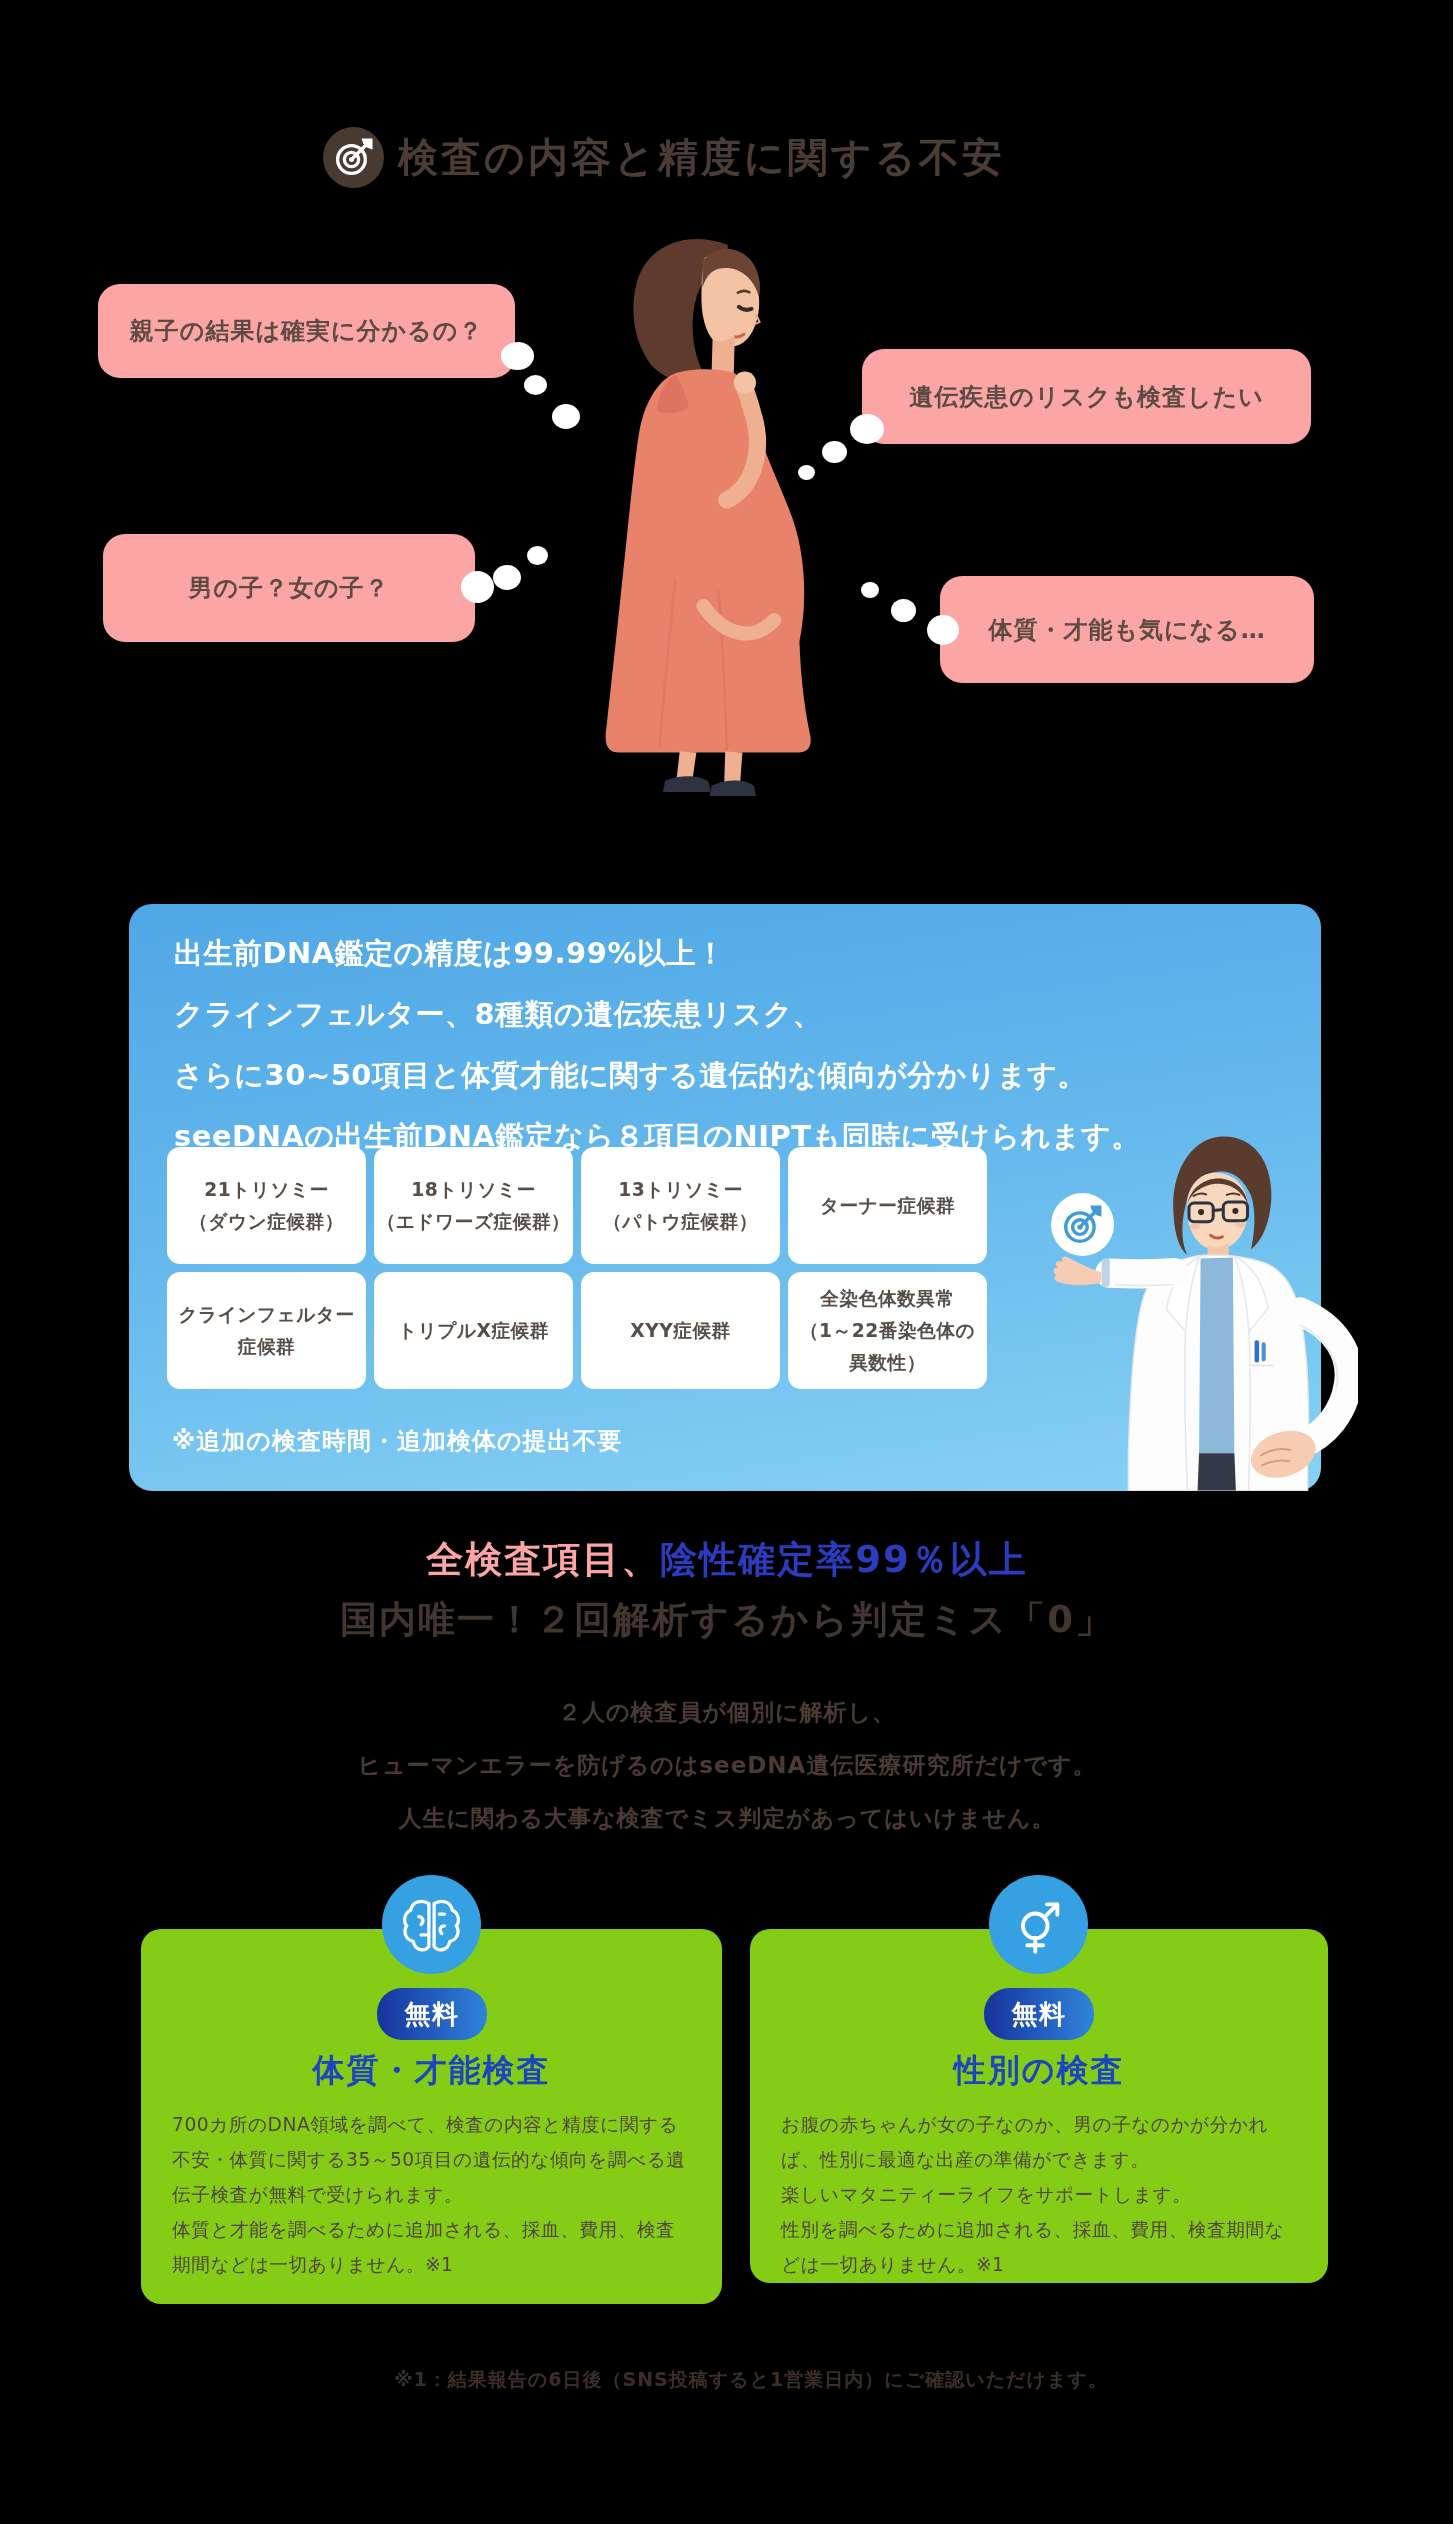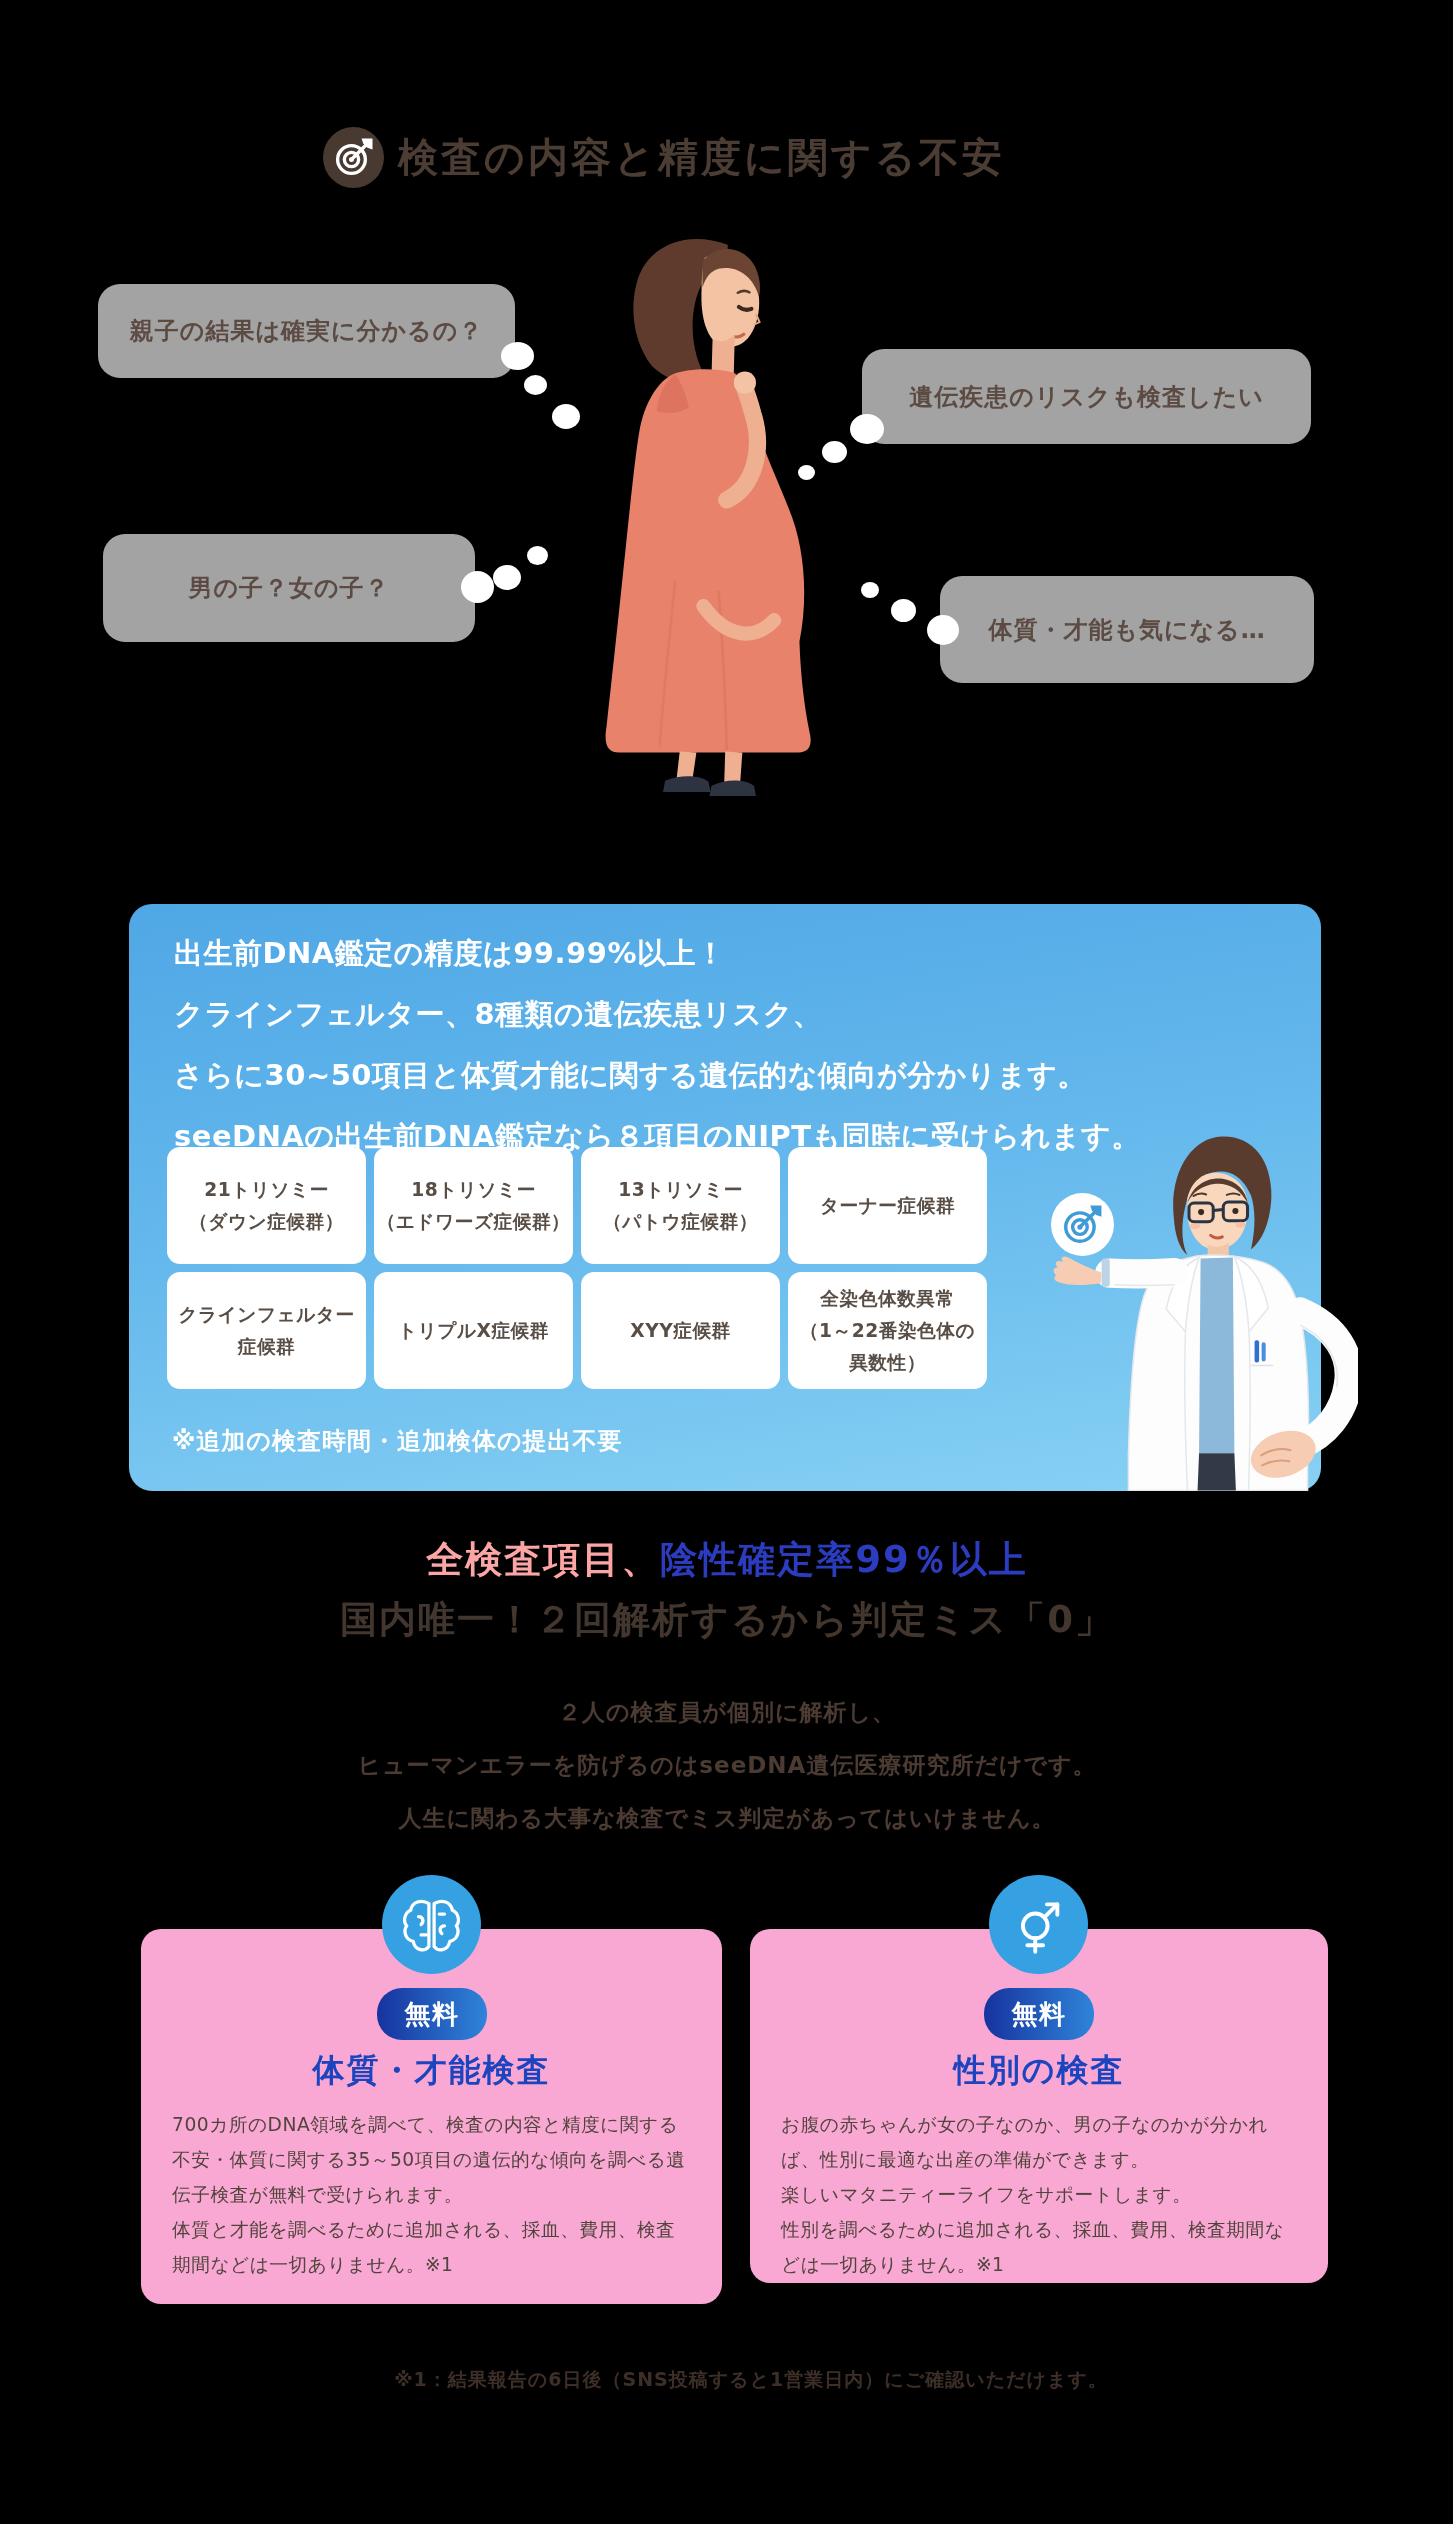--- a/index.html
+++ b/index.html
@@ -7,21 +7,21 @@
   #canvas{position:relative;width:1454px;height:2525px;background:#000;overflow:hidden;padding-left:44px;}
   .abs{position:absolute;}
 
   
   .sec-title-row{left:323px;top:119px;width:808px;height:76px;display:flex;align-items:center;}
   .title-icon-circle{width:61px;height:61px;border-radius:50%;background:#493a31;display:flex;align-items:center;justify-content:center;flex:0 0 auto;}
   .title-icon-circle svg{width:42px;height:42px;}
   .sec-title-text{margin-left:14px;font-size:40px;font-weight:bold;color:#4c3d34;letter-spacing:3px;white-space:nowrap;}
 
   
-  .bubble{background:#a3a3a3;border-radius:22px;display:flex;align-items:center;justify-content:center;
+  .bubble{background:#fca5a5;border-radius:22px;display:flex;align-items:center;justify-content:center;
           font-weight:bold;color:#5c4b43;font-size:24px;letter-spacing:1px;box-shadow:0 5px 14px rgba(0,0,0,.55);}
   .b1{left:98px;top:284px;width:417px;height:94px;}
   .b2{left:862px;top:349px;width:449px;height:95px;}
   .b3{left:103px;top:534px;width:372px;height:108px;}
   .b4{left:940px;top:576px;width:374px;height:107px;}
   .dot{background:#fff;border-radius:50%;}
 
   
   .woman{left:576px;top:217px;width:263px;height:581px;}
 
@@ -40,21 +40,21 @@
 
   
   .acc-line1{left:0;top:1535px;width:1454px;text-align:center;font-size:37px;font-weight:bold;letter-spacing:2px;}
   .acc-line1 .dark{color:#fca5a5;}
   .acc-line1 .blue{color:#2b3cbe;}
   .acc-line2{left:0;top:1595px;width:1454px;text-align:center;font-size:37px;font-weight:bold;color:#43362e;letter-spacing:2px;}
   .acc-para{left:0;top:1686px;width:1454px;text-align:center;}
   .acc-para div{font-size:23px;font-weight:bold;color:#4c3b33;line-height:53px;letter-spacing:1px;}
 
   
-  .free-card{background:#f9a8d4;border-radius:20px;box-shadow:0 6px 15px rgba(0,0,0,.5);}
+  .free-card{background:#84cc16;border-radius:20px;box-shadow:0 6px 15px rgba(0,0,0,.5);}
   .fc-left{left:141px;top:1929px;width:581px;height:375px;}
   .fc-right{left:750px;top:1929px;width:578px;height:354px;}
   .fc-icon-circle{width:99px;height:99px;border-radius:50%;background:#35a1e2;display:flex;align-items:center;justify-content:center;}
   .fc-icon-left{left:382px;top:1875px;}
   .fc-icon-right{left:989px;top:1875px;}
   .fc-icon-circle svg{width:65px;height:65px;}
   .fc-badge{width:110px;height:52px;border-radius:25px;background:linear-gradient(90deg,#16339e,#2f84da);
             display:flex;align-items:center;justify-content:center;color:#fff;font-size:26px;font-weight:bold;letter-spacing:1.5px;}
   .badge-left{left:377px;top:1988px;}
   .badge-right{left:984px;top:1988px;}

